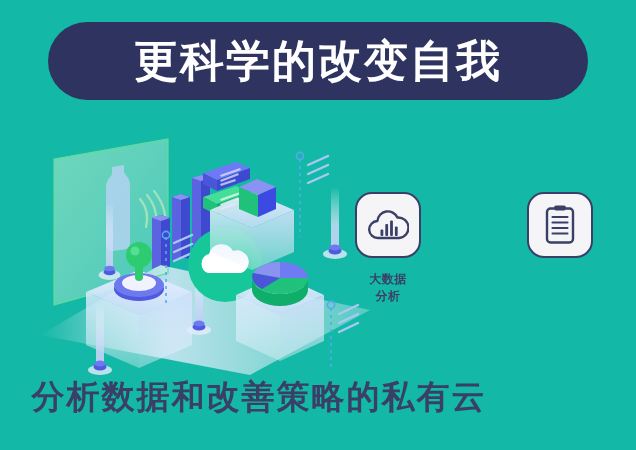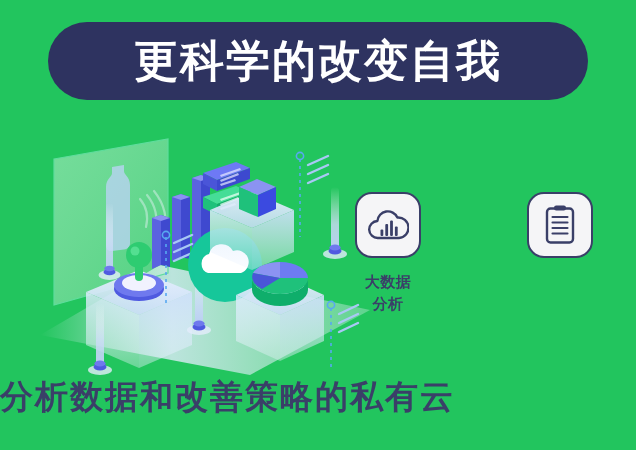--- a/index.html
+++ b/index.html
@@ -5,21 +5,21 @@
   * { box-sizing: border-box; margin: 0; padding: 0; }
   html, body {
     width: 636px; height: 450px;
     background: #f5f5f7;
     font-family: "Liberation Sans", "DejaVu Sans", sans-serif;
     overflow: hidden;
   }
   #banner {
     position: relative;
     width: 636px; height: 450px;
-    background: #22c55e;
+    background: #14b8a6;
   }
 
   
   .title-pill {
     position: absolute;
     left: 48px; top: 22px;
     width: 540px; height: 78px;
     background: #2e3360;
     border-radius: 39px;
     display: flex; align-items: center; justify-content: center;
@@ -31,21 +31,21 @@
     letter-spacing: 2px;
     line-height: 1;
     white-space: nowrap;
   }
 
   
   .tagline {
     position: absolute;
     left: 0; top: 380px;
     width: 518px;
-    text-align: left;
+    text-align: center;
     color: #3a3f68;
     font-size: 33px;
     font-weight: bold;
     letter-spacing: 2px;
     line-height: 1;
     white-space: nowrap;
   }
 
   
   .features {
@@ -59,21 +59,21 @@
   .feature-icon {
     width: 66px; height: 66px;
     border: 2px solid #3a3f68;
     border-radius: 17px;
     display: flex; align-items: center; justify-content: center;
     background: #f5f5f7;
   }
   .feature-label {
     margin-top: 13px;
     color: #3a3f68;
-    font-size: 15px;
+    font-size: 12px;
     font-weight: bold;
     line-height: 1.45;
     text-align: center;
     letter-spacing: 0.5px;
     white-space: pre-line;
   }
 
   
   .stage {
     position: absolute;

